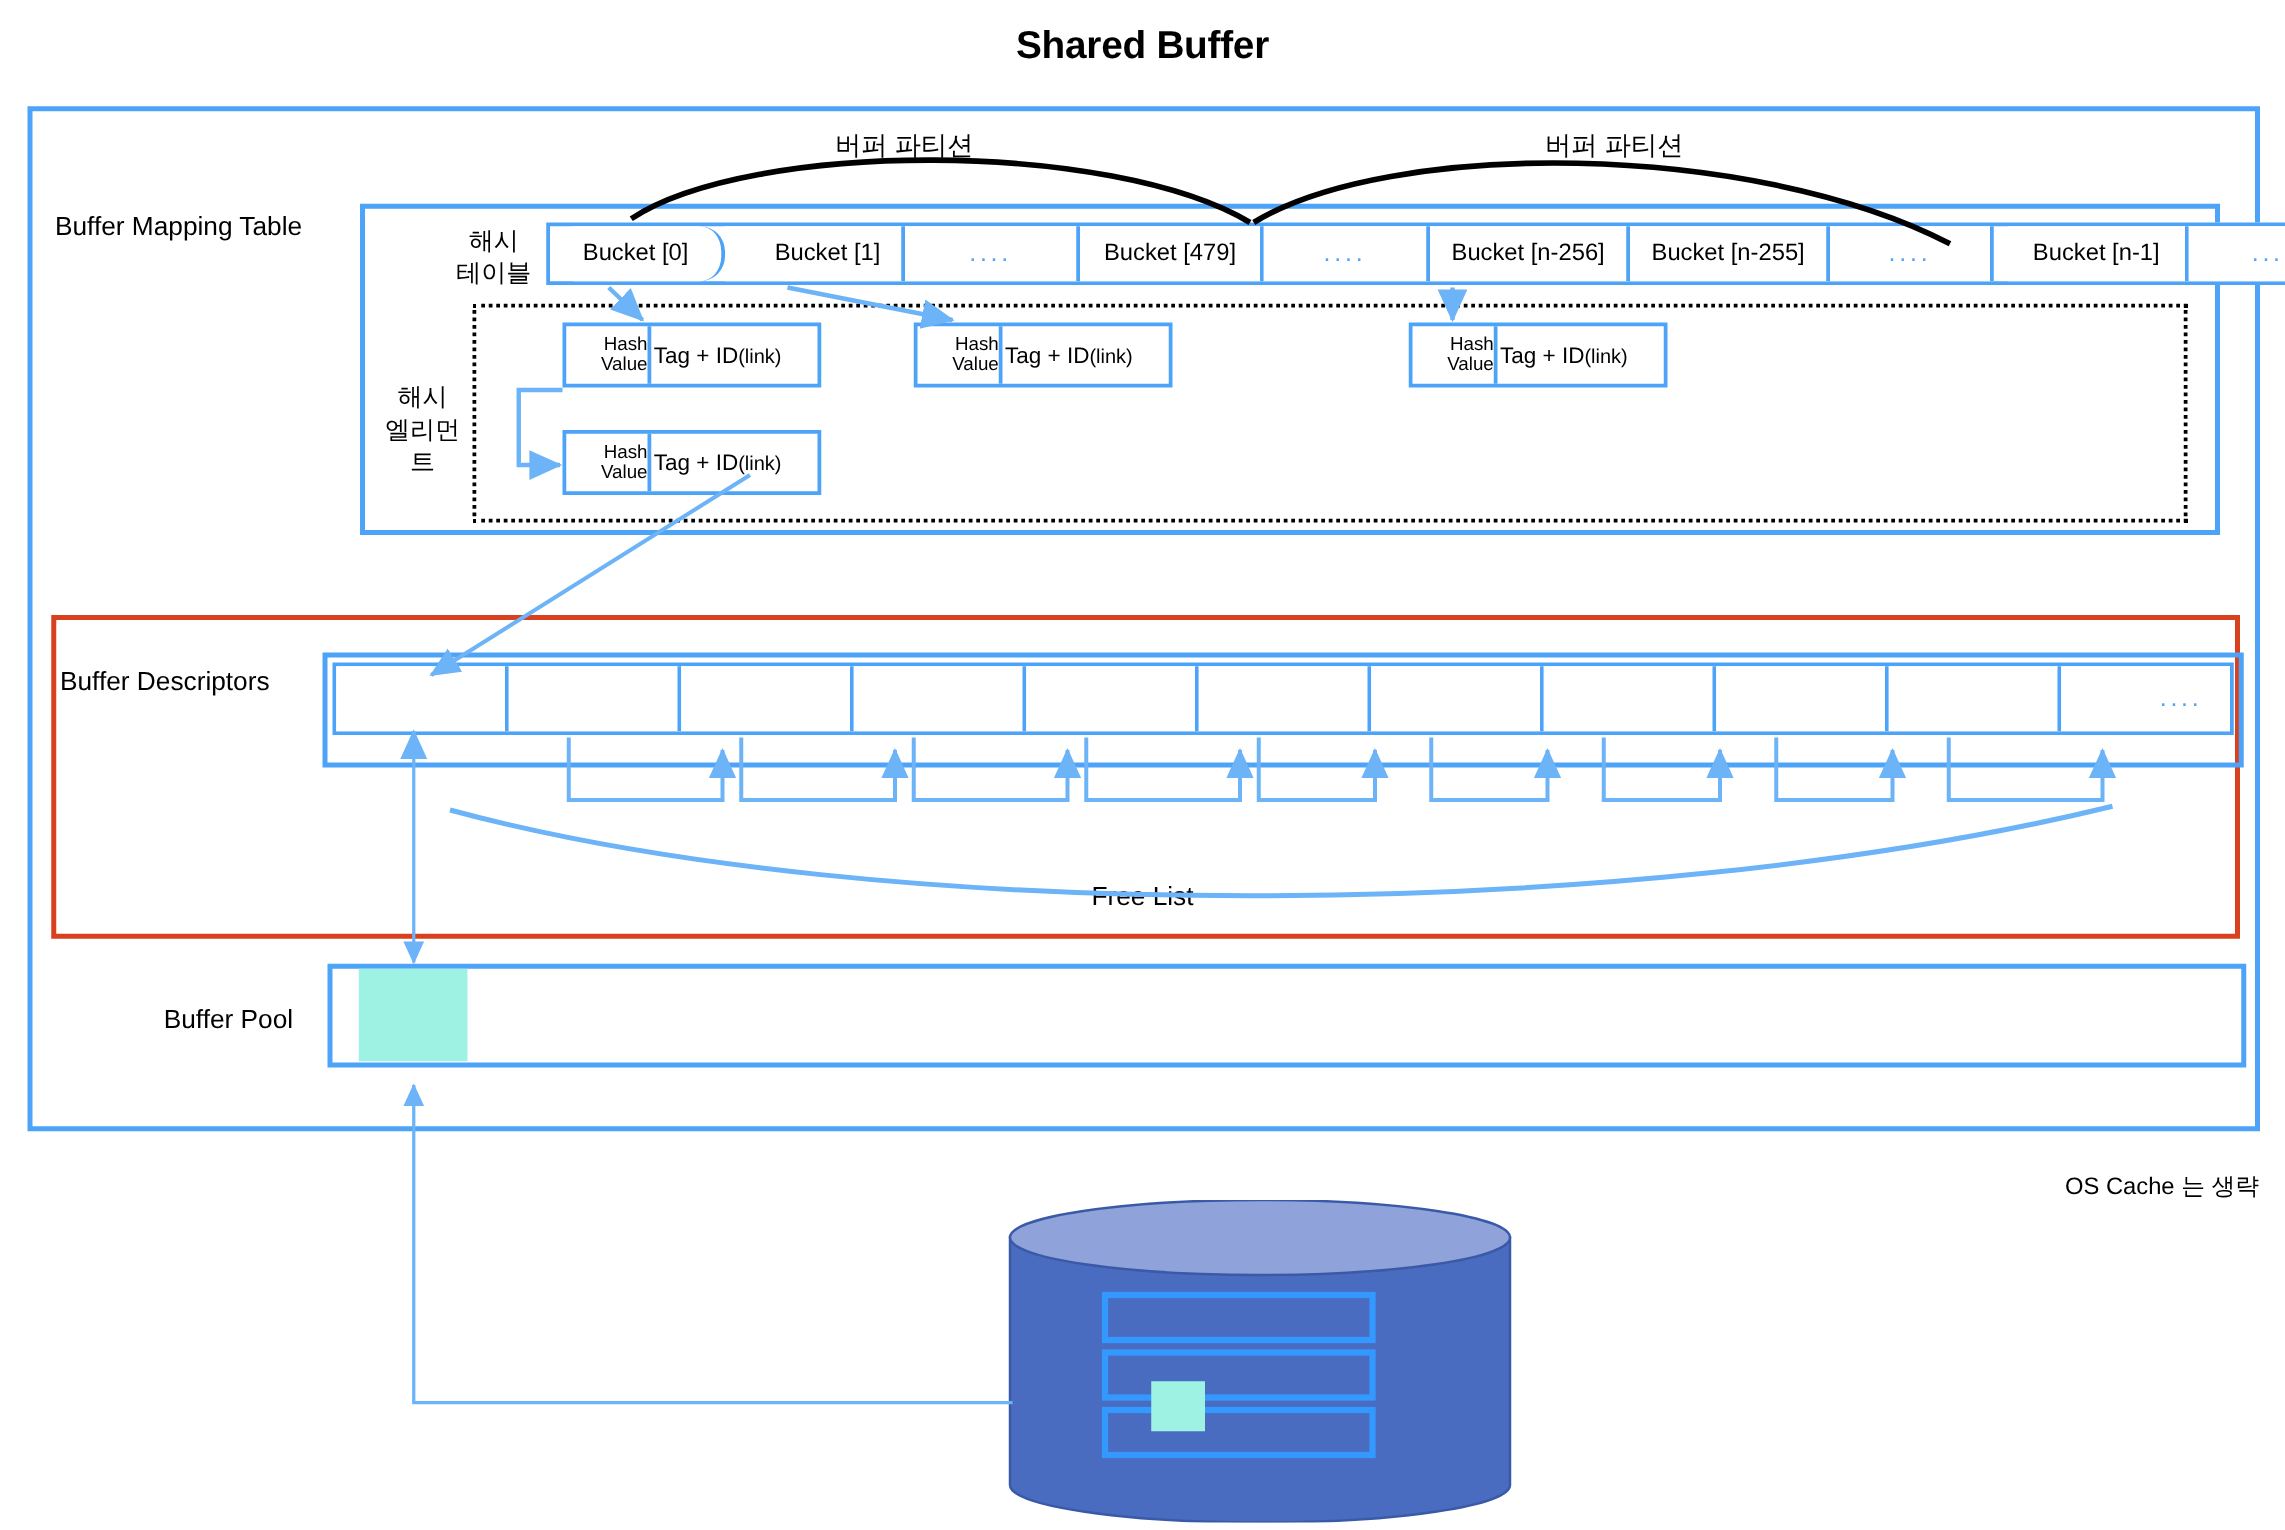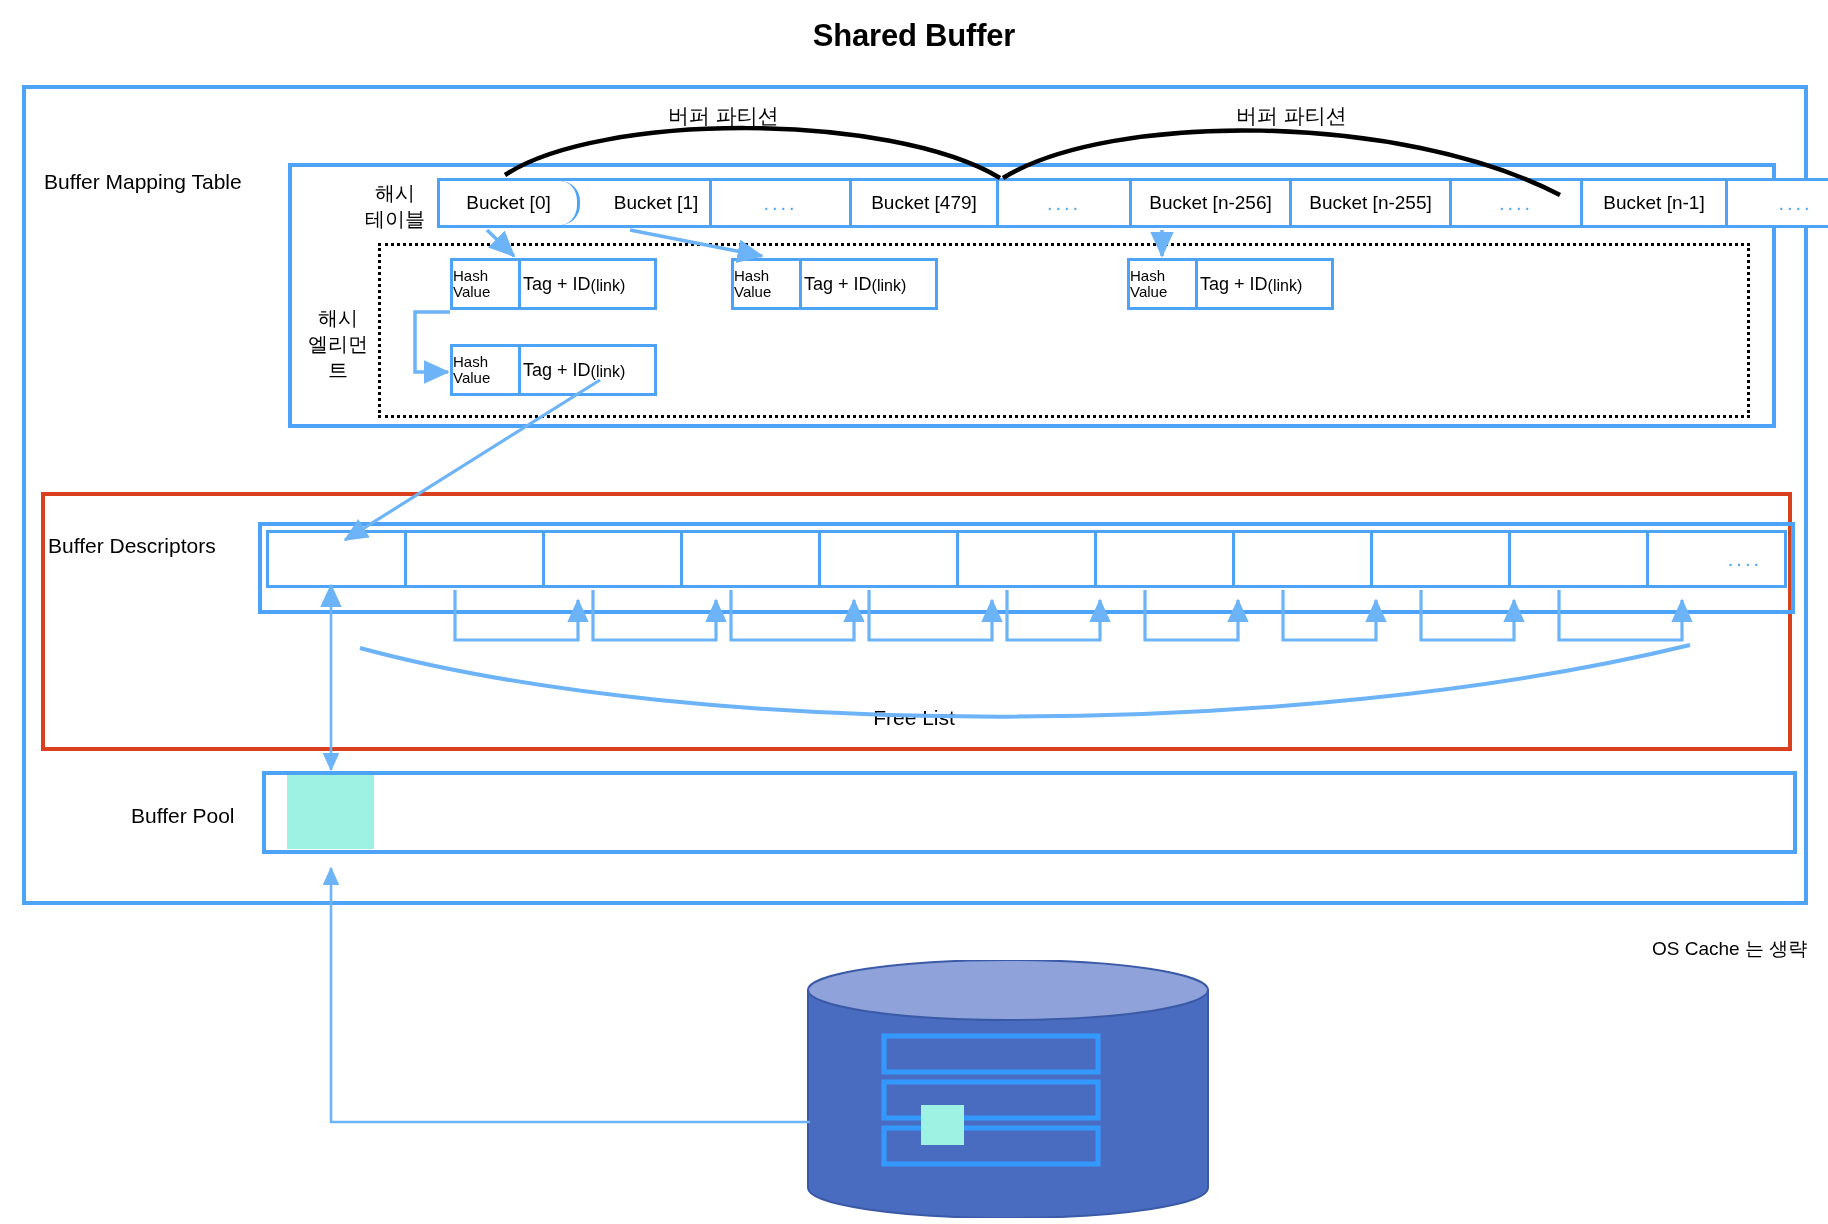--- a/index.html
+++ b/index.html
@@ -87,21 +87,21 @@
   .hash-elem {
     height: 52px;
     display: flex;
     border: 3px solid #4da3f7;
     background: #fff;
   }
   .he-hash {
     width: 68px;
     border-right: 3px solid #4da3f7;
     display: flex; flex-direction: column;
-    align-items: flex-start; justify-content: center;
+    align-items: flex-end; justify-content: center;
     font-size: 15px; color: #000; line-height: 1.1;
   }
   .he-tag {
     padding: 0 2px;
     display: flex; align-items: center; justify-content: center;
     font-size: 18px; color: #000; white-space: nowrap; text-align: right;
   }
   .he-tag sub { font-size: 16px; vertical-align: baseline; position: relative; top: 2px; }
 
   #hash-elem-1 { left: 450px; top: 258px; width: 207px; }
@@ -208,28 +208,28 @@
   <div class="abs" id="bmt-label">Buffer Mapping Table</div>
   <div class="abs" id="bmt-frame"></div>
 
   <div class="abs" id="hash-table-label">
     <div>해시</div>
     <div>테이블</div>
   </div>
 
   <div class="abs" id="bucket-row">
     <div class="bucket-cell" style="width:140px;border-radius:20px;">Bucket [0]</div>
-    <div class="bucket-cell" style="width:132px;padding-left:23px;">Bucket [1]</div>
+    <div class="bucket-cell" style="width:144px;padding-left:23px;">Bucket [1]</div>
     <div class="bucket-cell dots" style="width:140px;">....</div>
     <div class="bucket-cell" style="width:147px;">Bucket [479]</div>
     <div class="bucket-cell dots" style="width:133px;">....</div>
     <div class="bucket-cell" style="width:160px;">Bucket [n-256]</div>
     <div class="bucket-cell" style="width:160px;">Bucket [n-255]</div>
     <div class="bucket-cell dots" style="width:131px;">....</div>
-    <div class="bucket-cell" style="width:145px;">Bucket [n-1]</div>
+    <div class="bucket-cell" style="width:145px;margin-left:11px;">Bucket [n-1]</div>
     <div class="bucket-cell dots" style="width:135px;">....</div>
   </div>
 
   <div class="abs" id="hash-elem-region"></div>
   <div class="abs" id="hash-elem-label">
     <div>해시</div>
     <div>엘리먼트</div>
   </div>
 
   <div class="abs hash-elem" id="hash-elem-1">

